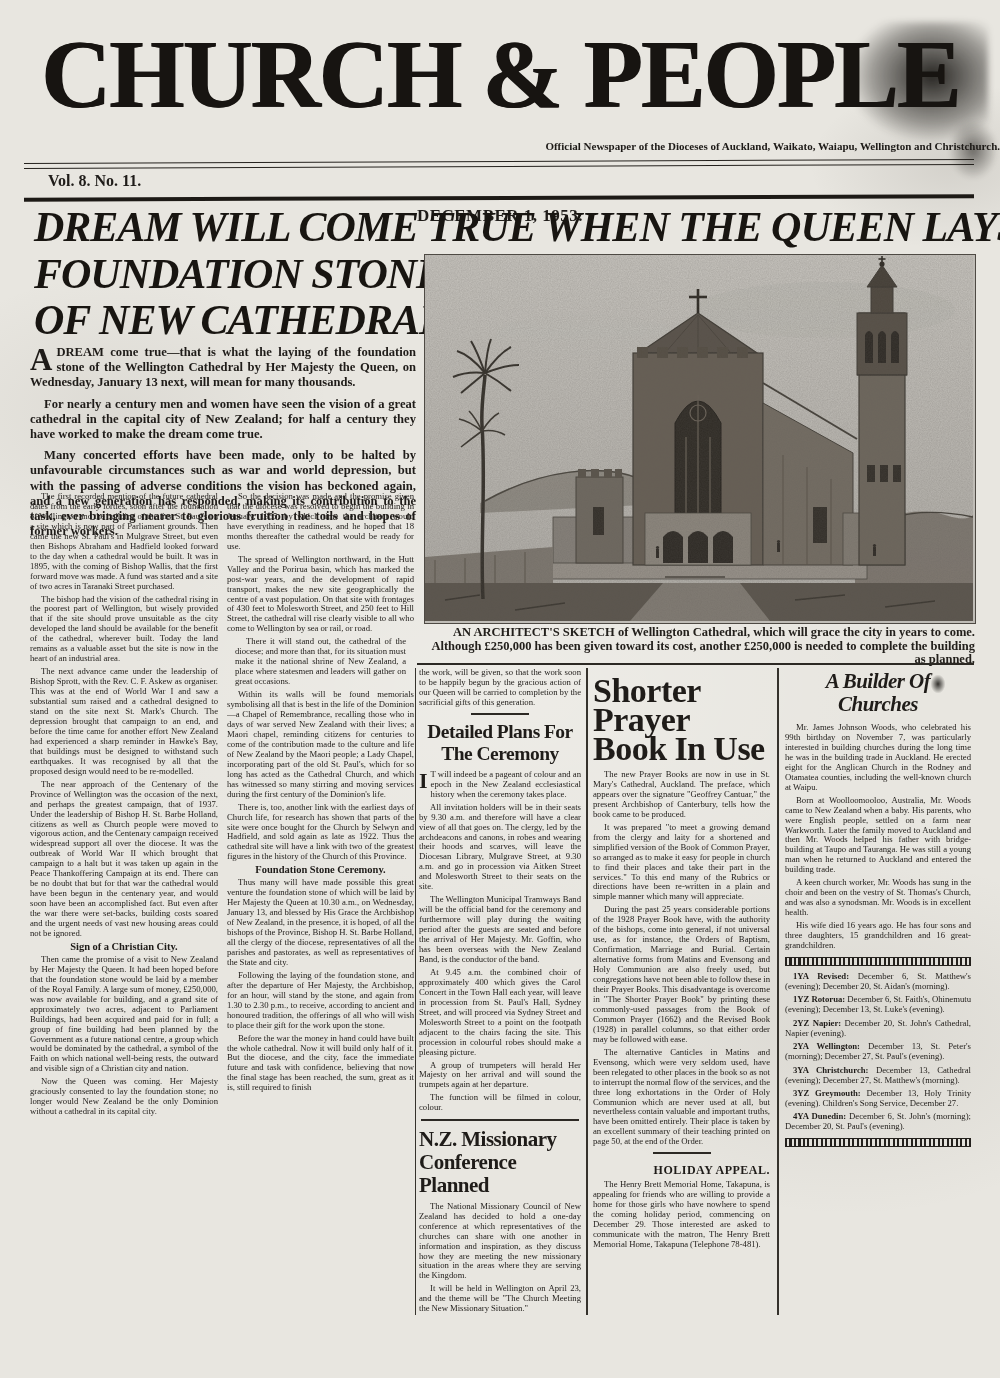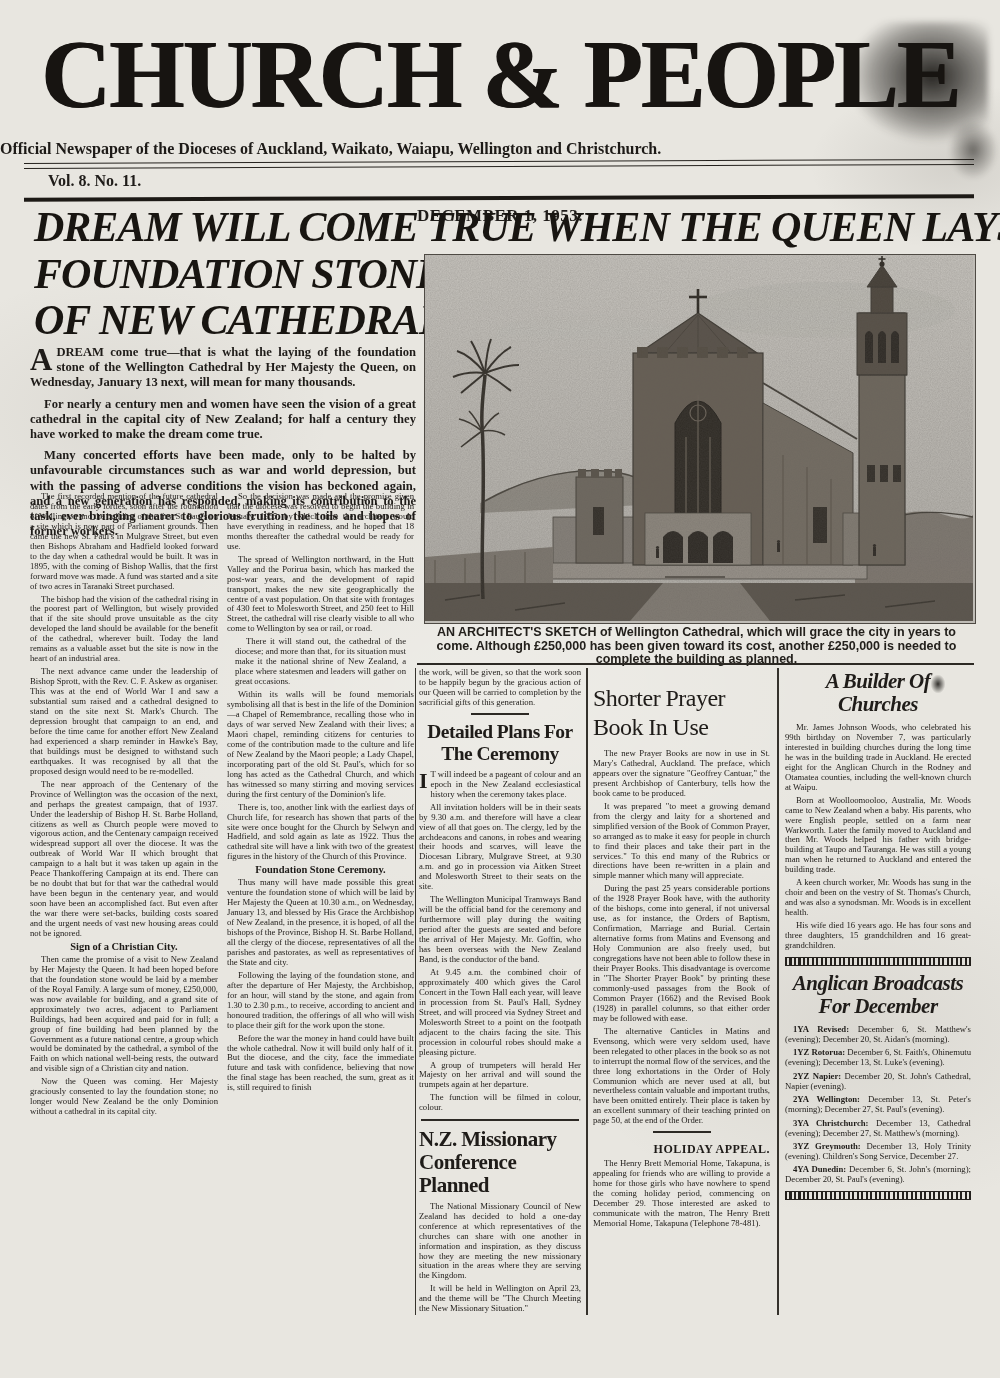--- a/index.html
+++ b/index.html
@@ -8,40 +8,40 @@
     background-image:
       radial-gradient(ellipse 300px 200px at 12% 30%, rgba(120,115,105,.10), transparent 70%),
       radial-gradient(ellipse 400px 260px at 85% 75%, rgba(120,115,105,.12), transparent 70%),
       radial-gradient(ellipse 500px 300px at 50% 50%, rgba(255,255,252,.25), transparent 75%),
       radial-gradient(ellipse 200px 120px at 95% 12%, rgba(90,85,78,.14), transparent 70%);
     font-family:"Liberation Serif", serif; color:#1f1c19;}
   .abs{position:absolute;}
   
   .masthead-title{left:0;right:0;top:24px;text-align:center;font-weight:bold;font-size:97px;
     line-height:102px;letter-spacing:-2px;color:#171411;text-shadow:1px 0 0 #171411;}
-  .masthead-sub{left:0;right:0;top:140px;text-align:left;font-weight:bold;font-size:16px;color:#1d1a17;}
+  .masthead-sub{left:0;right:0;top:140px;text-align:right;font-weight:bold;font-size:11px;color:#1d1a17;}
   .ruleDouble{left:24px;right:26px;top:161px;height:4px;border-top:1.5px solid #24211d;border-bottom:1.5px solid #24211d;transform:rotate(-.25deg);}
   .infoVol{left:48px;top:172px;font-weight:bold;font-size:16px;}
   .infoDate{left:0;right:0;top:170px;text-align:center;font-weight:bold;font-size:17px;letter-spacing:.5px;margin-top:36px;}
   .infoReg{left:680px;top:167px;width:290px;font-size:9.5px;line-height:12px;font-weight:bold;color:#2a2621;}
   .ruleThick{left:24px;right:26px;top:196px;height:4px;background:#1d1a16;transform:rotate(-.2deg);}
   
   .hl{font-style:italic;font-weight:bold;letter-spacing:-1px;color:#181511;white-space:nowrap;}
   .hl1{left:34px;top:203px;font-size:42px;}
   .hl2{left:34px;top:250px;font-size:42px;}
   .hl3{left:34px;top:296px;font-size:42px;}
   
   .lead{left:30px;top:345px;width:386px;font-size:12.6px;line-height:15.2px;font-weight:600;text-align:justify;}
   .lead p{margin:0 0 6px 0;text-indent:14px;}
   .lead p.first{text-indent:0;}
   .dropcapA{float:left;font-size:31px;line-height:26px;font-weight:bold;padding:2px 4px 0 0;}
   
   .figure{left:424px;top:254px;width:550px;height:368px;border:1px solid #4e4a44;background:#bfbcb6;}
-  .caption{left:418px;top:626px;width:557px;text-align:center;
-    font-family:Liberation Sans, sans-serif;font-size:12.5px;line-height:13.5px;font-weight:600;color:#23201c;}
+  .caption{left:418px;top:626px;width:557px;text-align:right;
+    font-family:Liberation Serif, serif;font-size:12.5px;line-height:13.5px;font-weight:600;color:#23201c;}
   .capRule{left:417px;right:26px;top:663px;height:1.5px;background:#2c2924;}
   
   .bodycol{font-size:8.7px;line-height:9.95px;text-align:justify;word-spacing:-.2px;overflow:hidden;}
   .bodycol p{margin:0 0 3px 0;text-indent:11px;}
   .bodycol p.nofirst{text-indent:0;}
   .bodycol p.inset{padding:0 8px;}
   .col1{left:30px;top:492px;width:188px;height:823px;}
   .col2{left:227px;top:492px;width:187px;height:823px;}
   .col3{left:419px;top:668px;width:162px;height:648px;}
   .col4{left:593px;top:668px;width:177px;height:648px;}
@@ -49,21 +49,21 @@
   .subhead{text-align:center;font-weight:bold;font-size:10.5px;margin:4px 0 3px;text-indent:0 !important;}
   .vrule{width:1.5px;background:#35322c;}
   .vr23{left:414.5px;top:668px;height:647px;}
   .vr34{left:586px;top:668px;height:647px;}
   .vr45{left:777px;top:668px;height:647px;}
   
   .shortrule{width:58px;height:2px;background:#2c2924;margin:5px auto 6px;}
   .fullrule{height:1.5px;background:#2c2924;margin:6px 2px 7px;}
   .t-ceremony{text-align:center;font-weight:bold;font-size:19.5px;line-height:22px;letter-spacing:-.5px;margin:0 0 5px;}
   .t-missionary{font-weight:bold;font-size:21px;line-height:23px;letter-spacing:-.5px;margin:2px 0 5px;}
-  .t-prayer{font-weight:normal;font-size:24px;line-height:29px;letter-spacing:-.5px;margin:16px 0 7px;}
+  .t-prayer{font-weight:bold;font-size:34px;line-height:29px;letter-spacing:-.5px;margin:8px 0 7px;}
   .t-holiday{text-align:right;font-weight:bold;font-size:12px;letter-spacing:.5px;margin:12px 0 4px;}
   .t-italic{text-align:center;font-weight:bold;font-style:italic;font-size:21px;line-height:23px;letter-spacing:-.5px;margin:2px 0 7px;}
   .dropcapI{float:left;font-size:22px;line-height:19px;font-weight:bold;padding:1px 3px 0 0;}
   .bcast{margin:0 0 3.5px !important;text-indent:8px !important;}
   .hatch{height:7px;margin:6px 0;background:repeating-linear-gradient(90deg,#24211d 0 2px,transparent 2px 4.5px);border-top:1px solid #24211d;border-bottom:1px solid #24211d;}
   
   .smudge1{left:848px;top:22px;width:140px;height:120px;
     background:radial-gradient(ellipse at 60% 45%, rgba(18,16,13,.9), rgba(18,16,13,.35) 50%, transparent 72%);
     filter:blur(3px);}
   .smudge2{left:948px;top:120px;width:50px;height:60px;
@@ -287,24 +287,20 @@
   <div class="abs bodycol col5">
     <div class="t-italic">
       <div>A Builder Of</div>
       <div>Churches</div>
     </div>
     <p>Mr. James Johnson Woods, who celebrated his 99th birthday on November 7, was particularly interested in building churches during the long time he was in the building trade in Auckland. He erected eight for the Anglican Church in the Rodney and Otamatea counties, including the well-known church at Waipu.</p>
     <p>Born at Woolloomooloo, Australia, Mr. Woods came to New Zealand when a baby. His parents, who were English people, settled on a farm near Warkworth. Later the family moved to Auckland and then Mr. Woods helped his father with bridge-building at Taupo and Tauranga. He was still a young man when he returned to Auckland and entered the building trade.</p>
     <p>A keen church worker, Mr. Woods has sung in the choir and been on the vestry of St. Thomas's Church, and was also a synodsman. Mr. Woods is in excellent health.</p>
     <p>His wife died 16 years ago. He has four sons and three daughters, 15 grandchildren and 16 great-grandchildren.</p>
     <div class="hatch"></div>
-    <div class="t-italic">
-      <div>Anglican Broadcasts</div>
-      <div>For December</div>
-    </div>
     <p class="bcast"><b>1YA Revised:</b> <span>December 6, St. Matthew's (evening); December 20, St. Aidan's (morning).</span></p>
     <p class="bcast"><b>1YZ Rotorua:</b> <span>December 6, St. Faith's, Ohinemutu (evening); December 13, St. Luke's (evening).</span></p>
     <p class="bcast"><b>2YZ Napier:</b> <span>December 20, St. John's Cathedral, Napier (evening).</span></p>
     <p class="bcast"><b>2YA Wellington:</b> <span>December 13, St. Peter's (morning); December 27, St. Paul's (evening).</span></p>
     <p class="bcast"><b>3YA Christchurch:</b> <span>December 13, Cathedral (evening); December 27, St. Matthew's (morning).</span></p>
     <p class="bcast"><b>3YZ Greymouth:</b> <span>December 13, Holy Trinity (evening). Children's Song Service, December 27.</span></p>
     <p class="bcast"><b>4YA Dunedin:</b> <span>December 6, St. John's (morning); December 20, St. Paul's (evening).</span></p>
     <div class="hatch"></div>
   </div>
 

